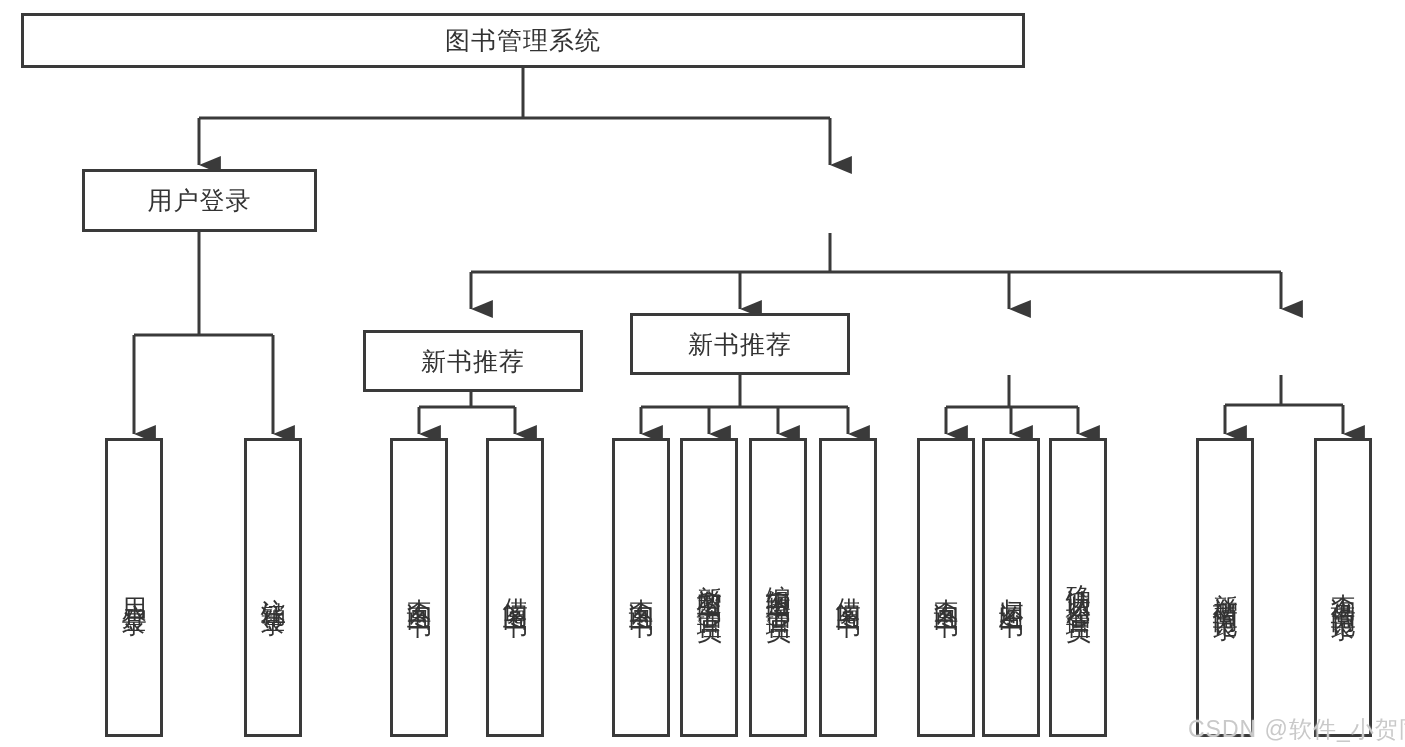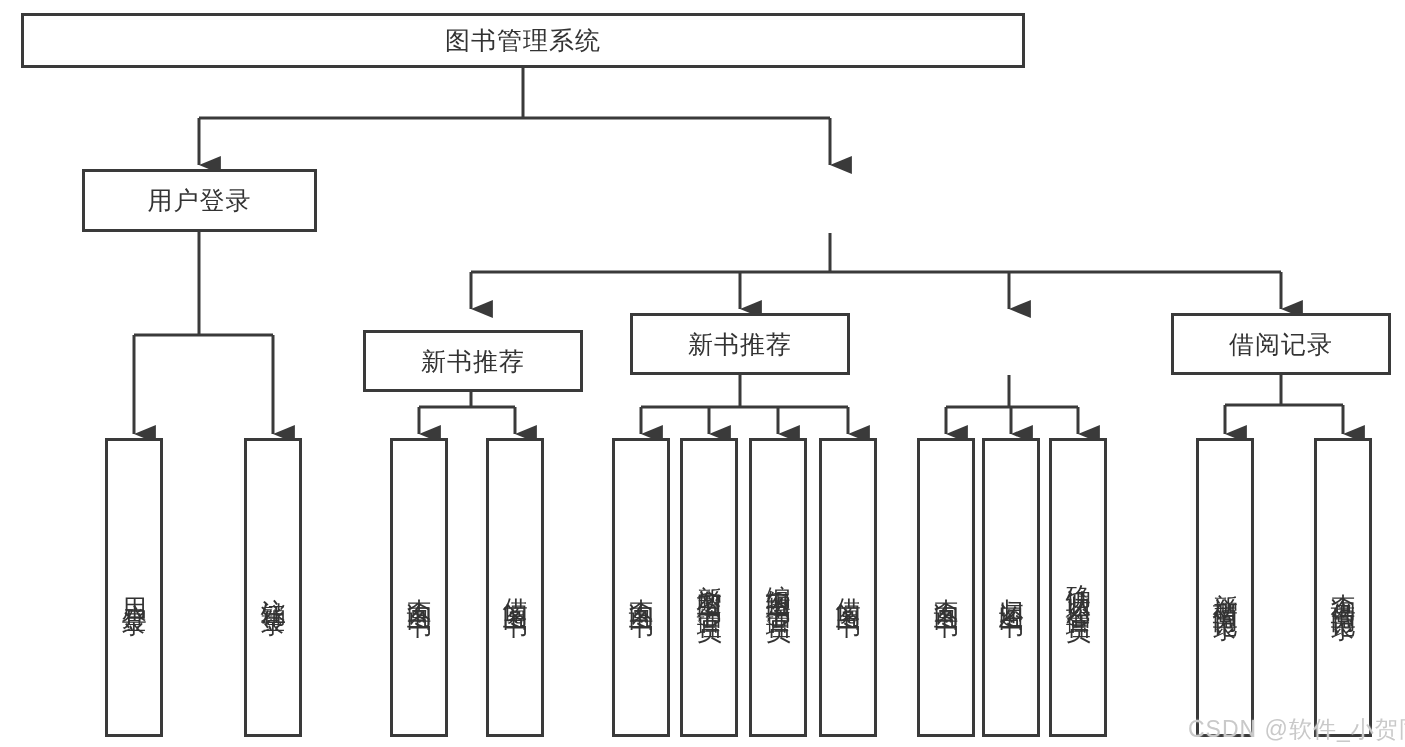--- a/index.html
+++ b/index.html
@@ -101,21 +101,20 @@
       <path d="M1343 405 V434" marker-end="url(#arrow)"></path>
     </g>
   </svg>
 
   <div class="node" style="left:21px; top:13px; width:1004px; height:55px;">图书管理系统</div>
 
   <div class="node" style="left:82px; top:169px; width:235px; height:63px;">用户登录</div>
 
   <div class="node" style="left:363px; top:330px; width:220px; height:62px;">新书推荐</div>
   <div class="node" style="left:630px; top:313px; width:220px; height:62px;">新书推荐</div>
-  <div class="node" style="left:1171px; top:313px; width:220px; height:62px;">借阅记录</div>
 
   <div class="node leaf" style="left:105px; top:438px; width:58px; height:299px;">用户登录</div>
   <div class="node leaf" style="left:244px; top:438px; width:58px; height:299px;">注销登录</div>
 
   <div class="node leaf" style="left:390px; top:438px; width:58px; height:299px;">查询图书</div>
   <div class="node leaf" style="left:486px; top:438px; width:58px; height:299px;">借阅图书</div>
 
   <div class="node leaf" style="left:612px; top:438px; width:58px; height:299px;">查询图书</div>
   <div class="node leaf" style="left:680px; top:438px; width:58px; height:299px;">新增图书（管理员）</div>
   <div class="node leaf" style="left:749px; top:438px; width:58px; height:299px;">编辑图书（管理员）</div>

